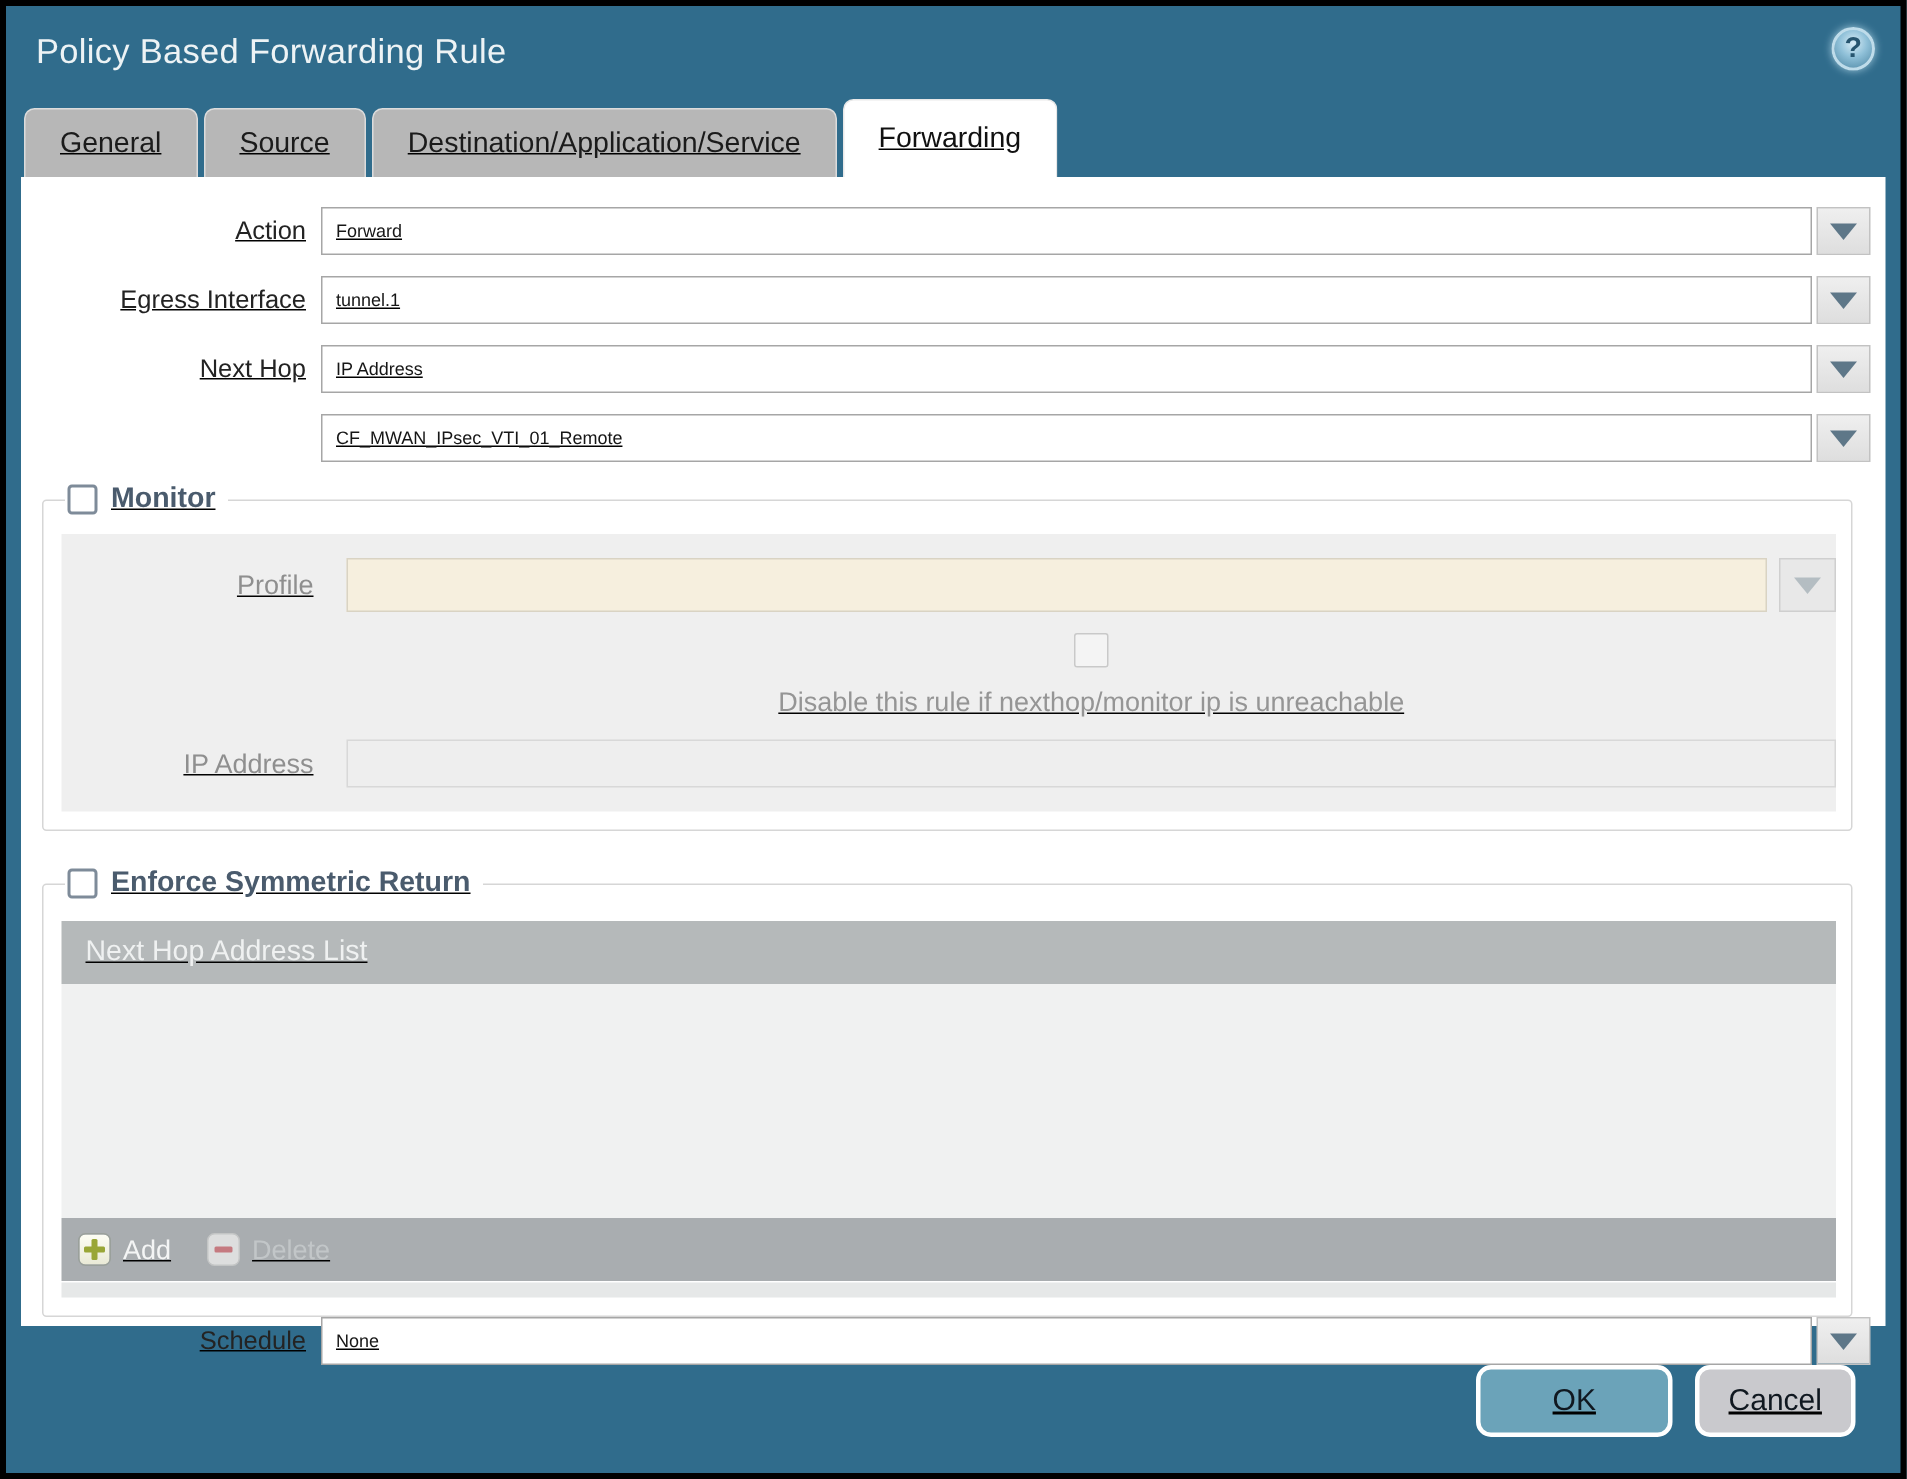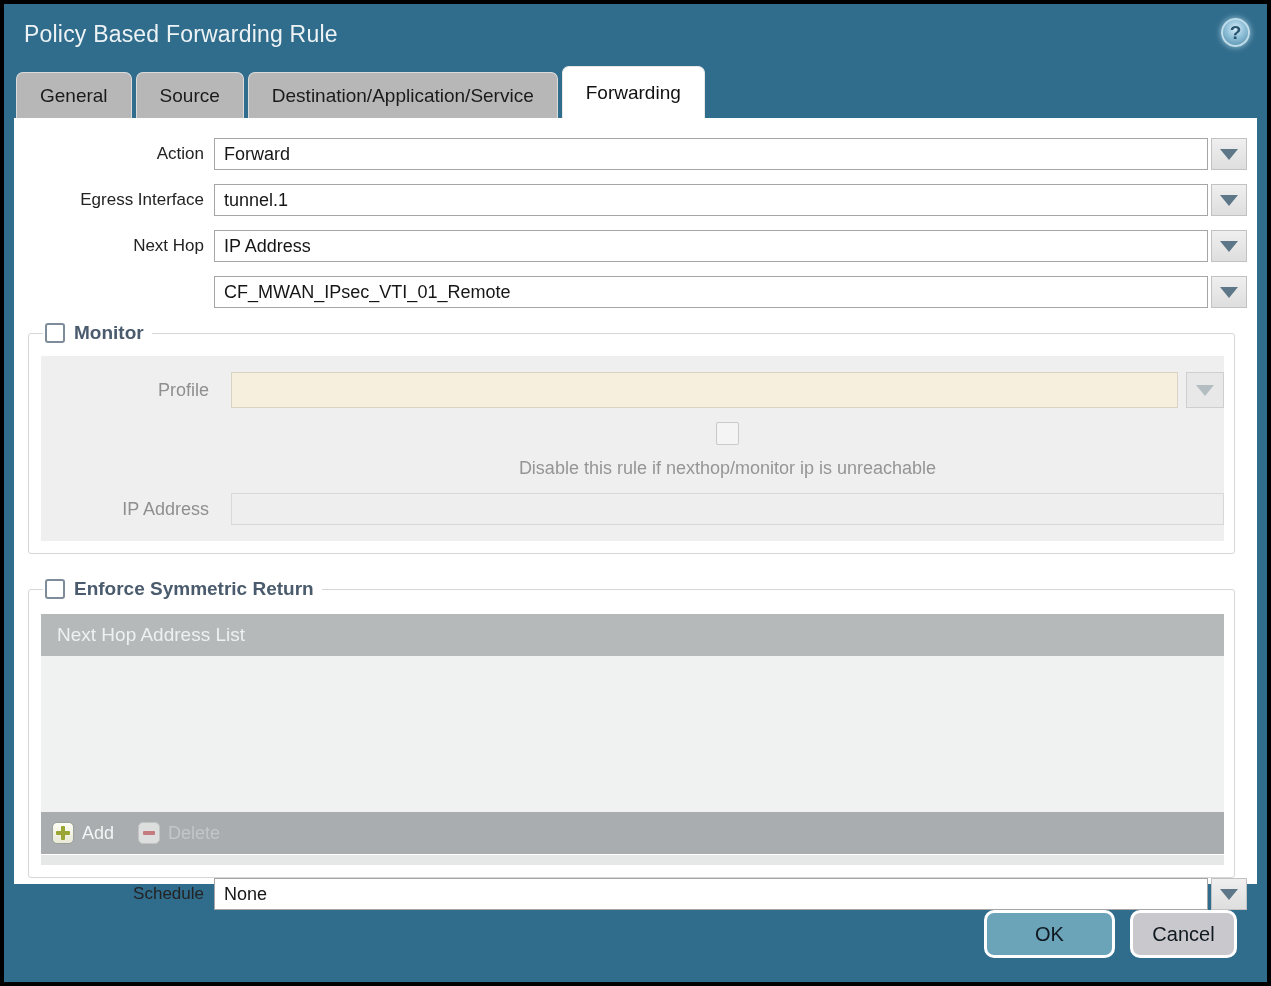--- a/index.html
+++ b/index.html
@@ -5,20 +5,21 @@
   * { box-sizing: border-box; margin: 0; padding: 0; }
   html, body { background: #000; }
   body { font-family: "Liberation Sans", "DejaVu Sans", sans-serif; }
 
   .window {
     width: 1271px; height: 986px;
     background: #306C8C;
     border: 4px solid #000;
     position: relative;
     overflow: hidden;
+    text-decoration: underline;
   }
 
   
   .titlebar { height: 62px; position: relative; }
   .dialog-title {
     position: absolute; left: 20px; top: 17px;
     color: #EDF3F5; font-size: 23px; font-weight: 400; letter-spacing: 0.2px;
   }
   .help-icon {
     position: absolute; right: 17px; top: 14px;
@@ -57,21 +58,21 @@
 
   .frow { display: flex; align-items: center; margin: 0 0 14px 0; }
   .flabel {
     width: 200px; text-align: right; padding-right: 10px;
     font-size: 17px; color: #232323; flex: none;
   }
   .combo { display: flex; flex: 1; align-items: stretch; }
   .combo-input {
     flex: 1; height: 32px;
     border: 1px solid #A6A6A6; background: #fff;
-    font-size: 18px; color: #161616;
+    font-size: 12px; color: #161616;
     display: flex; align-items: center; padding-left: 9px;
     white-space: nowrap; overflow: hidden;
   }
   .combo-btn {
     width: 36px; height: 32px; margin-left: 3px; flex: none;
     background: linear-gradient(#EFEFEF, #DEDEDE);
     border: 1px solid #C2C2C2;
     display: flex; align-items: center; justify-content: center;
     cursor: pointer;
   }

